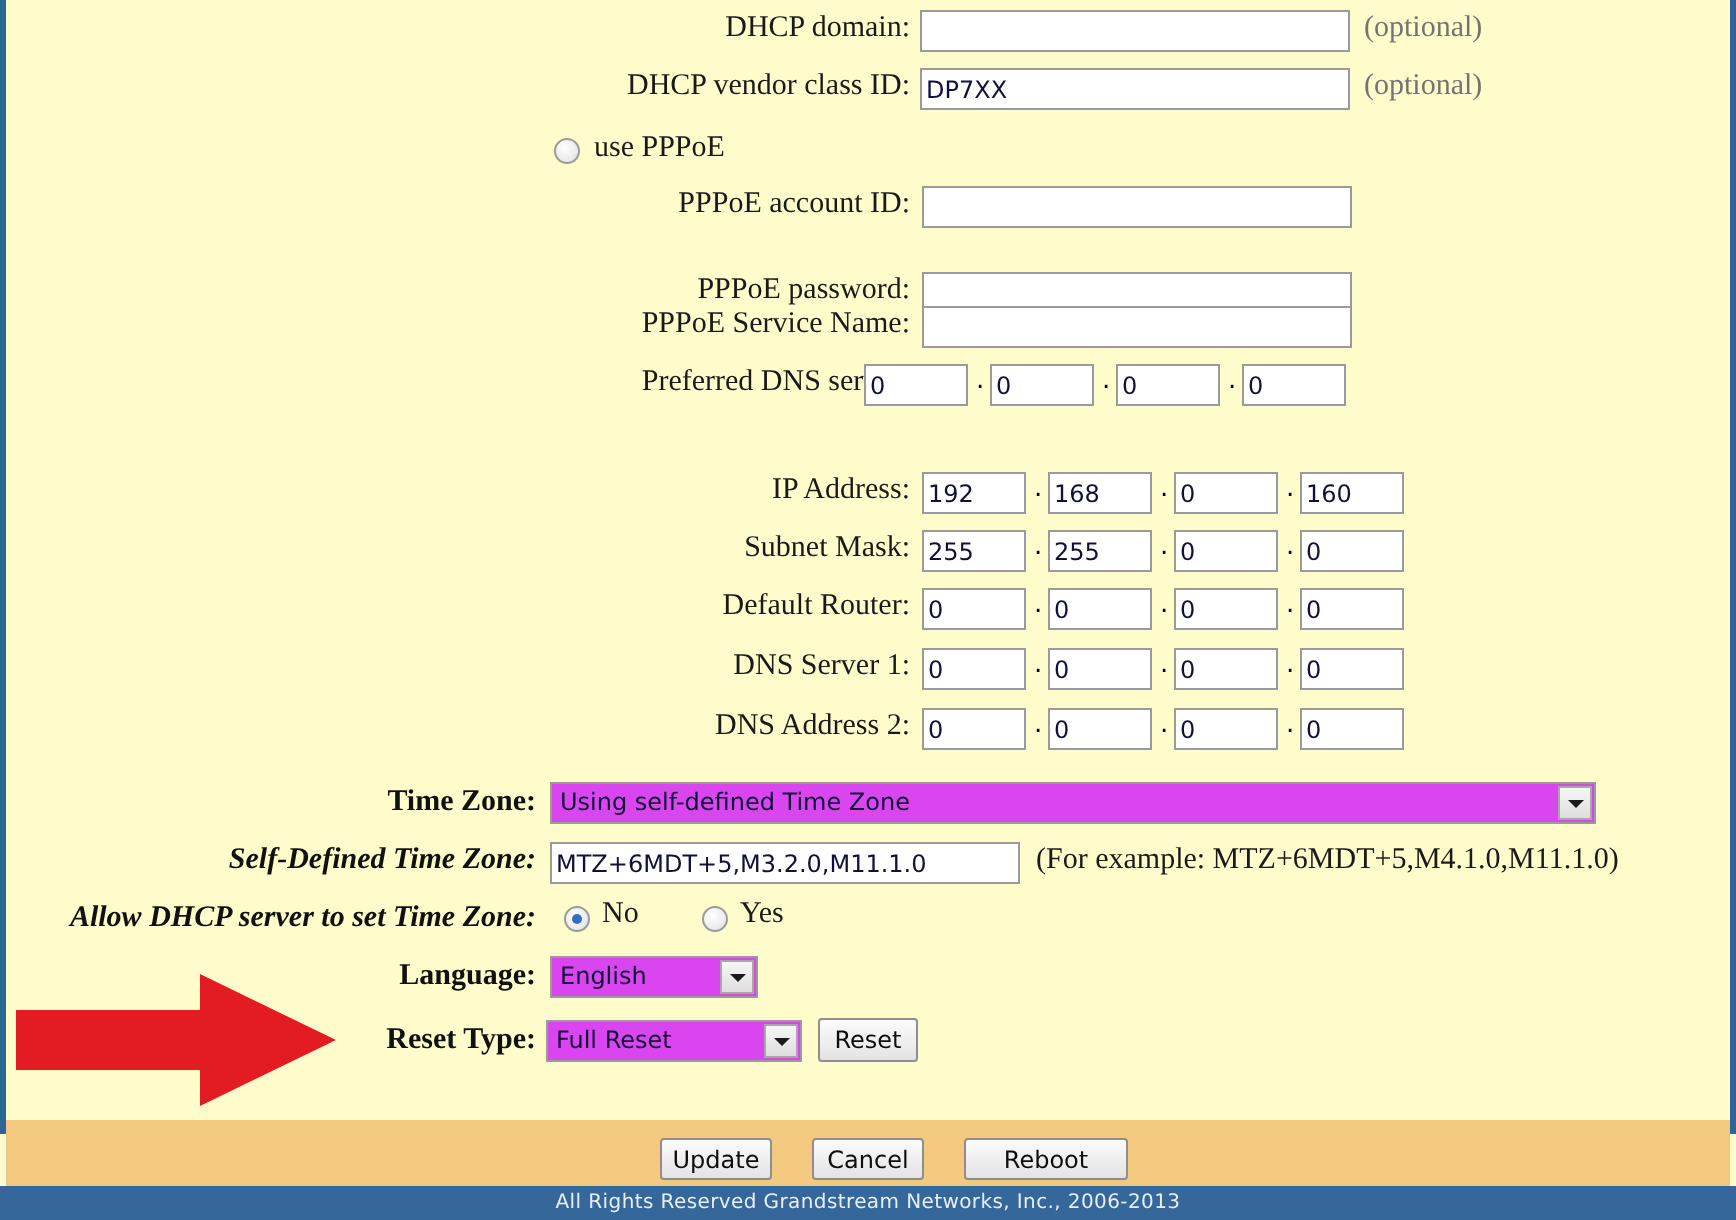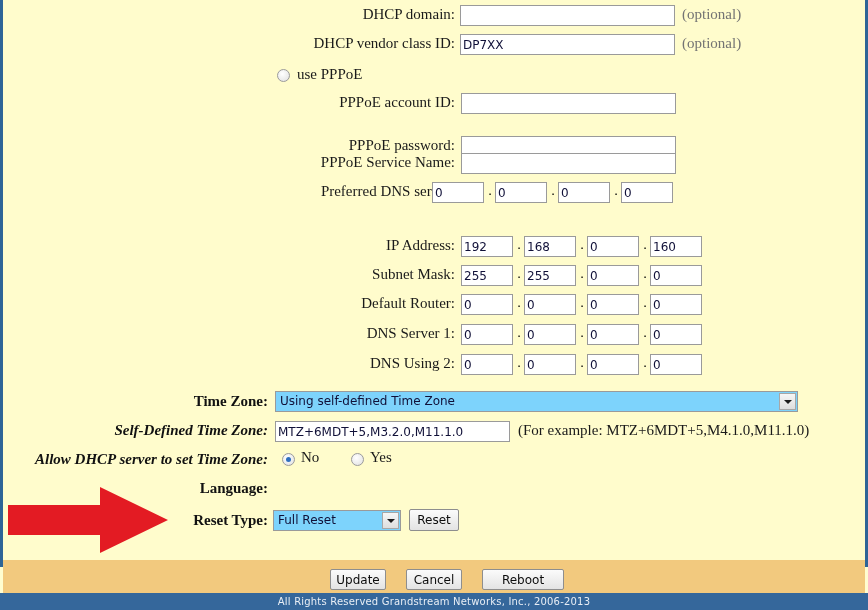--- a/index.html
+++ b/index.html
@@ -158,21 +158,21 @@
     font-size: 15px;
     color: #1a1a1a;
     white-space: nowrap;
   }
 
   .select {
     position: absolute;
     box-sizing: border-box;
     height: 21px;
     border: 1px solid #9a9a9a;
-    background: #7dd3fc;
+    background: #d946ef;
     font-family: "DejaVu Sans", sans-serif;
     font-size: 12px;
     color: #101038;
   }
   .select .seltext {
     position: absolute;
     left: 4px;
     top: 0;
     line-height: 19px;
     white-space: nowrap;
@@ -318,21 +318,21 @@
     <input class="txt" style="left: 461px; top: 2px; width: 52px;" value="0">
     <span class="dot" style="left:517px; top:3px;">.</span>
     <input class="txt" style="left: 524px; top: 2px; width: 52px;" value="0">
     <span class="dot" style="left:580px; top:3px;">.</span>
     <input class="txt" style="left: 587px; top: 2px; width: 52px;" value="0">
     <span class="dot" style="left:643px; top:3px;">.</span>
     <input class="txt" style="left: 650px; top: 2px; width: 52px;" value="0">
   </div>
 
   <div class="row" style="top:352px;">
-    <div class="indentlabel lbl-serif" style="top:3px;">DNS Using 2:</div>
+    <div class="indentlabel lbl-serif" style="top:3px;">DNS Address 2:</div>
     <input class="txt" style="left: 461px; top: 2px; width: 52px;" value="0">
     <span class="dot" style="left:517px; top:3px;">.</span>
     <input class="txt" style="left: 524px; top: 2px; width: 52px;" value="0">
     <span class="dot" style="left:580px; top:3px;">.</span>
     <input class="txt" style="left: 587px; top: 2px; width: 52px;" value="0">
     <span class="dot" style="left:643px; top:3px;">.</span>
     <input class="txt" style="left: 650px; top: 2px; width: 52px;" value="0">
   </div>
 
   <div class="row" style="top:390px;">
@@ -352,20 +352,24 @@
   <div class="row" style="top:448px;">
     <div class="labelcol lbl-italic" style="top:3px;">Allow DHCP server to set Time Zone:</div>
     <span class="radio on" style="left:282px; top:5px;"></span>
     <span class="radio-label" style="left:301px; top:1px;">No</span>
     <span class="radio" style="left:351px; top:5px;"></span>
     <span class="radio-label" style="left:370px; top:1px;">Yes</span>
   </div>
 
   <div class="row" style="top:477px;">
     <div class="labelcol lbl-bold" style="top:3px;">Language:</div>
+    <div class="select" style="left:275px; top:1px; width:104px;">
+      <span class="seltext">English</span>
+      <span class="arrowbox"></span>
+    </div>
   </div>
 
   <div class="row" style="top:509px;">
     <div class="labelcol lbl-bold" style="top:3px;">Reset Type:</div>
     <div class="select" style="left:273px; top:1px; width:128px;">
       <span class="seltext">Full Reset</span>
       <span class="arrowbox"></span>
     </div>
     <button class="btn" style="left:409px; top:0px; width:50px; height:22px;">Reset</button>
   </div>

